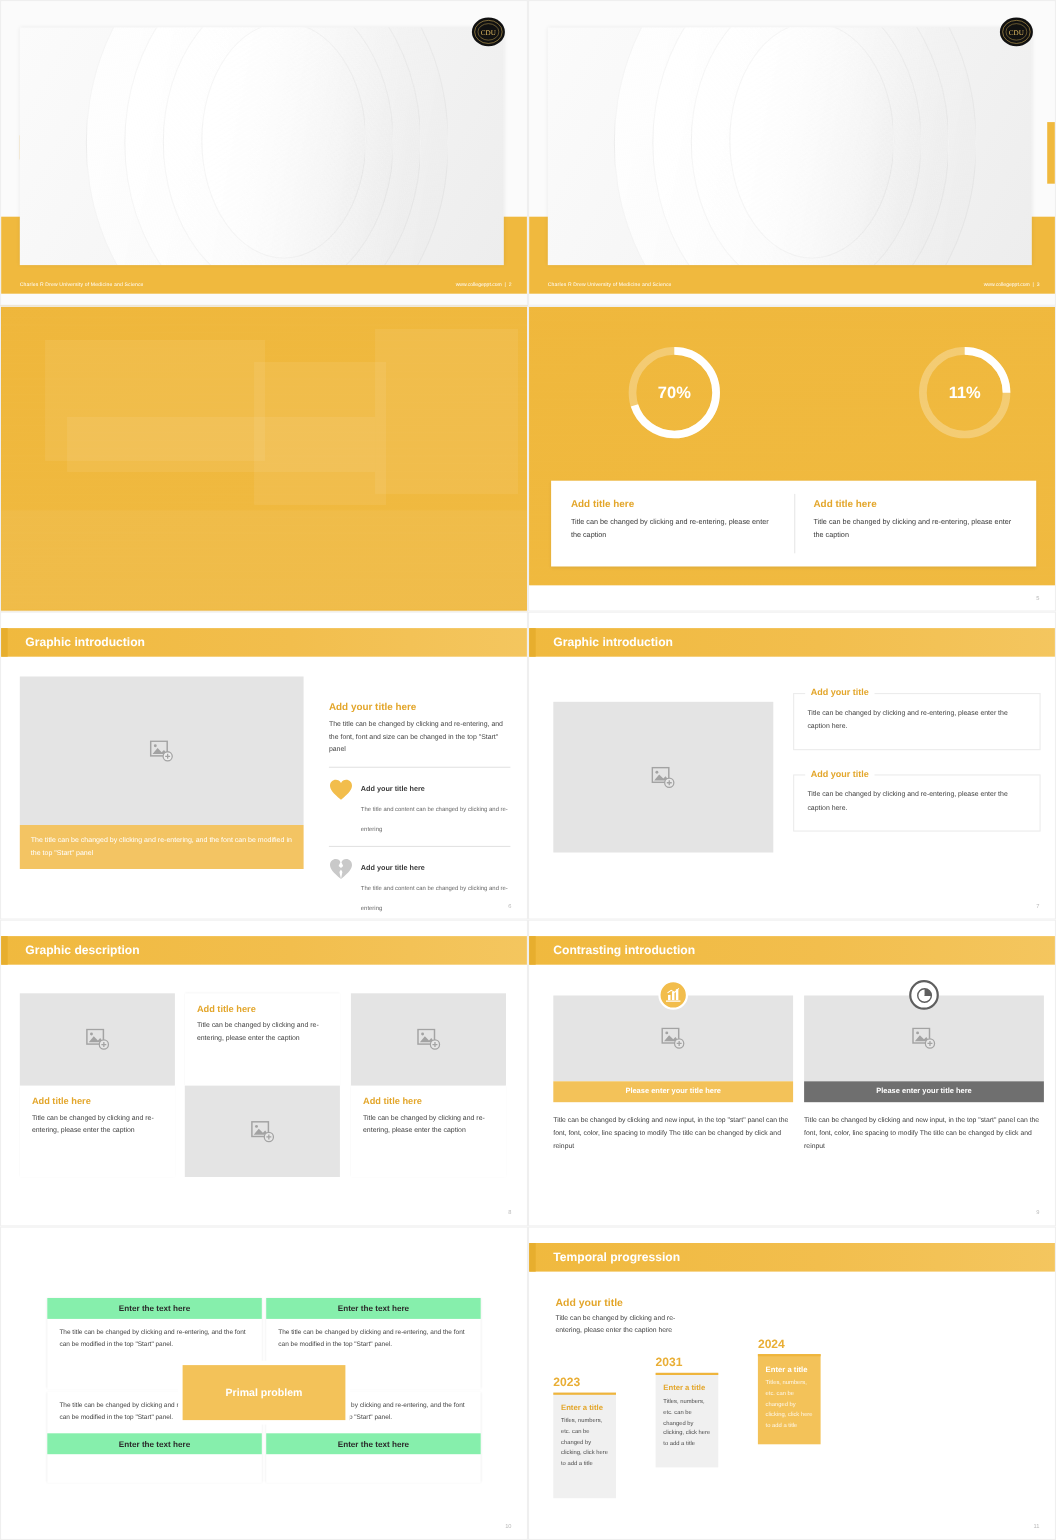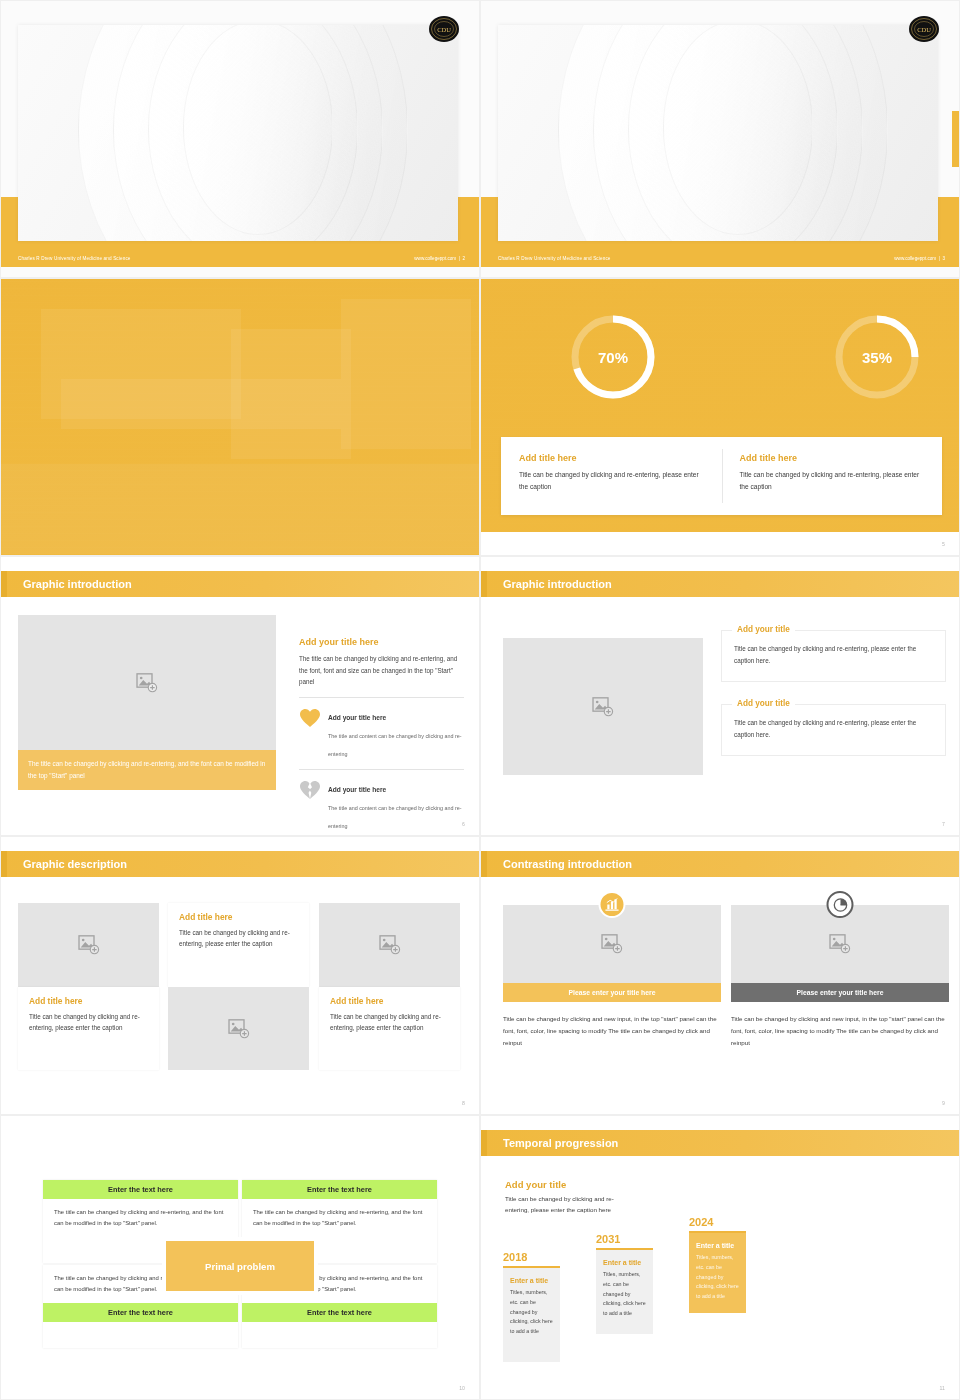--- a/index.html
+++ b/index.html
@@ -180,21 +180,21 @@
   .s8-badge {
     position:absolute; top:-14px; left:50%; transform:translateX(-50%);
     width:27px; height:27px; border-radius:50%; display:flex; align-items:center; justify-content:center;
     z-index:4;
   }
   .s8-badge.y { background:#F2BD4C; border:2px solid #ffffff; }
   .s8-badge.g { background:#ffffff; border:2px solid #5f5f5f; }
 
   
   .q-box { position:absolute; background:#fff; box-shadow:0 0 2px rgba(0,0,0,.09); }
-  .q-head { background:#bef264; font-size:7.4px; font-weight:bold; color:#2b2b2b; text-align:center; padding:5px 0; }
+  .q-head { background:#86efac; font-size:7.4px; font-weight:bold; color:#2b2b2b; text-align:center; padding:5px 0; }
   .q-body { font-size:5.9px; color:#3f3f3f; line-height:1.85; padding:8px 11px; }
   .q-center {
     position:absolute; background:#F3C259; color:#fff; font-size:9.6px; font-weight:bold;
     display:flex; align-items:center; justify-content:center; z-index:5;
     box-shadow:0 0 0 4px #fff;
   }
   .tp-col { position:absolute; width:57px; }
   .tp-year { font-size:11px; font-weight:bold; color:#E9AE35; margin-bottom:3px; }
   .tp-card { padding:9px 7px; }
   .tp-card.g { background:#f0f0f0; border-top:2px solid #EFB53C; }
@@ -302,21 +302,21 @@
           <circle cx="46" cy="46" r="38" fill="none" stroke="rgba(255,255,255,0.28)" stroke-width="7"></circle>
           <circle cx="46" cy="46" r="38" fill="none" stroke="#ffffff" stroke-width="7" stroke-dasharray="167.1 238.8" stroke-linecap="butt"></circle>
         </svg>
         <span class="lbl">70%</span>
       </div>
       <div class="donut">
         <svg width="92" height="92" viewBox="0 0 92 92">
           <circle cx="46" cy="46" r="38" fill="none" stroke="rgba(255,255,255,0.28)" stroke-width="7"></circle>
           <circle cx="46" cy="46" r="38" fill="none" stroke="#ffffff" stroke-width="7" stroke-dasharray="59.7 238.8" stroke-linecap="butt"></circle>
         </svg>
-        <span class="lbl">35%</span>
+        <span class="lbl">11%</span>
       </div>
     </div>
     <div class="donut-card">
       <div class="dc-col">
         <div class="dc-title">Add title here</div>
         <div class="dc-body">Title can be changed by clicking and re-entering, please enter the caption</div>
       </div>
       <div class="dc-col">
         <div class="dc-title">Add title here</div>
         <div class="dc-body">Title can be changed by clicking and re-entering, please enter the caption</div>
@@ -521,21 +521,21 @@
     <div class="hdr">
       <span class="h-title">Temporal progression</span>
     </div>
 
     <div style="position:absolute;left:24px;top:63px;width:130px;">
       <div class="tp-year" style="font-size:9.5px;color:#E3A62B;">Add your title</div>
       <div class="tp-b" style="font-size:6.2px;color:#3c3c3c;">Title can be changed by clicking and re-entering, please enter the caption here</div>
     </div>
 
     <div class="tp-col" style="left:22px;top:135px;">
-      <div class="tp-year">2018</div>
+      <div class="tp-year">2023</div>
       <div class="tp-card g" style="height:96px;">
         <div class="tp-t">Enter a title</div>
         <div class="tp-b">Titles, numbers, etc. can be changed by clicking, click here to add a title</div>
       </div>
     </div>
     <div class="tp-col" style="left:115px;top:117px;">
       <div class="tp-year">2031</div>
       <div class="tp-card g" style="height:86px;">
         <div class="tp-t">Enter a title</div>
         <div class="tp-b">Titles, numbers, etc. can be changed by clicking, click here to add a title</div>

